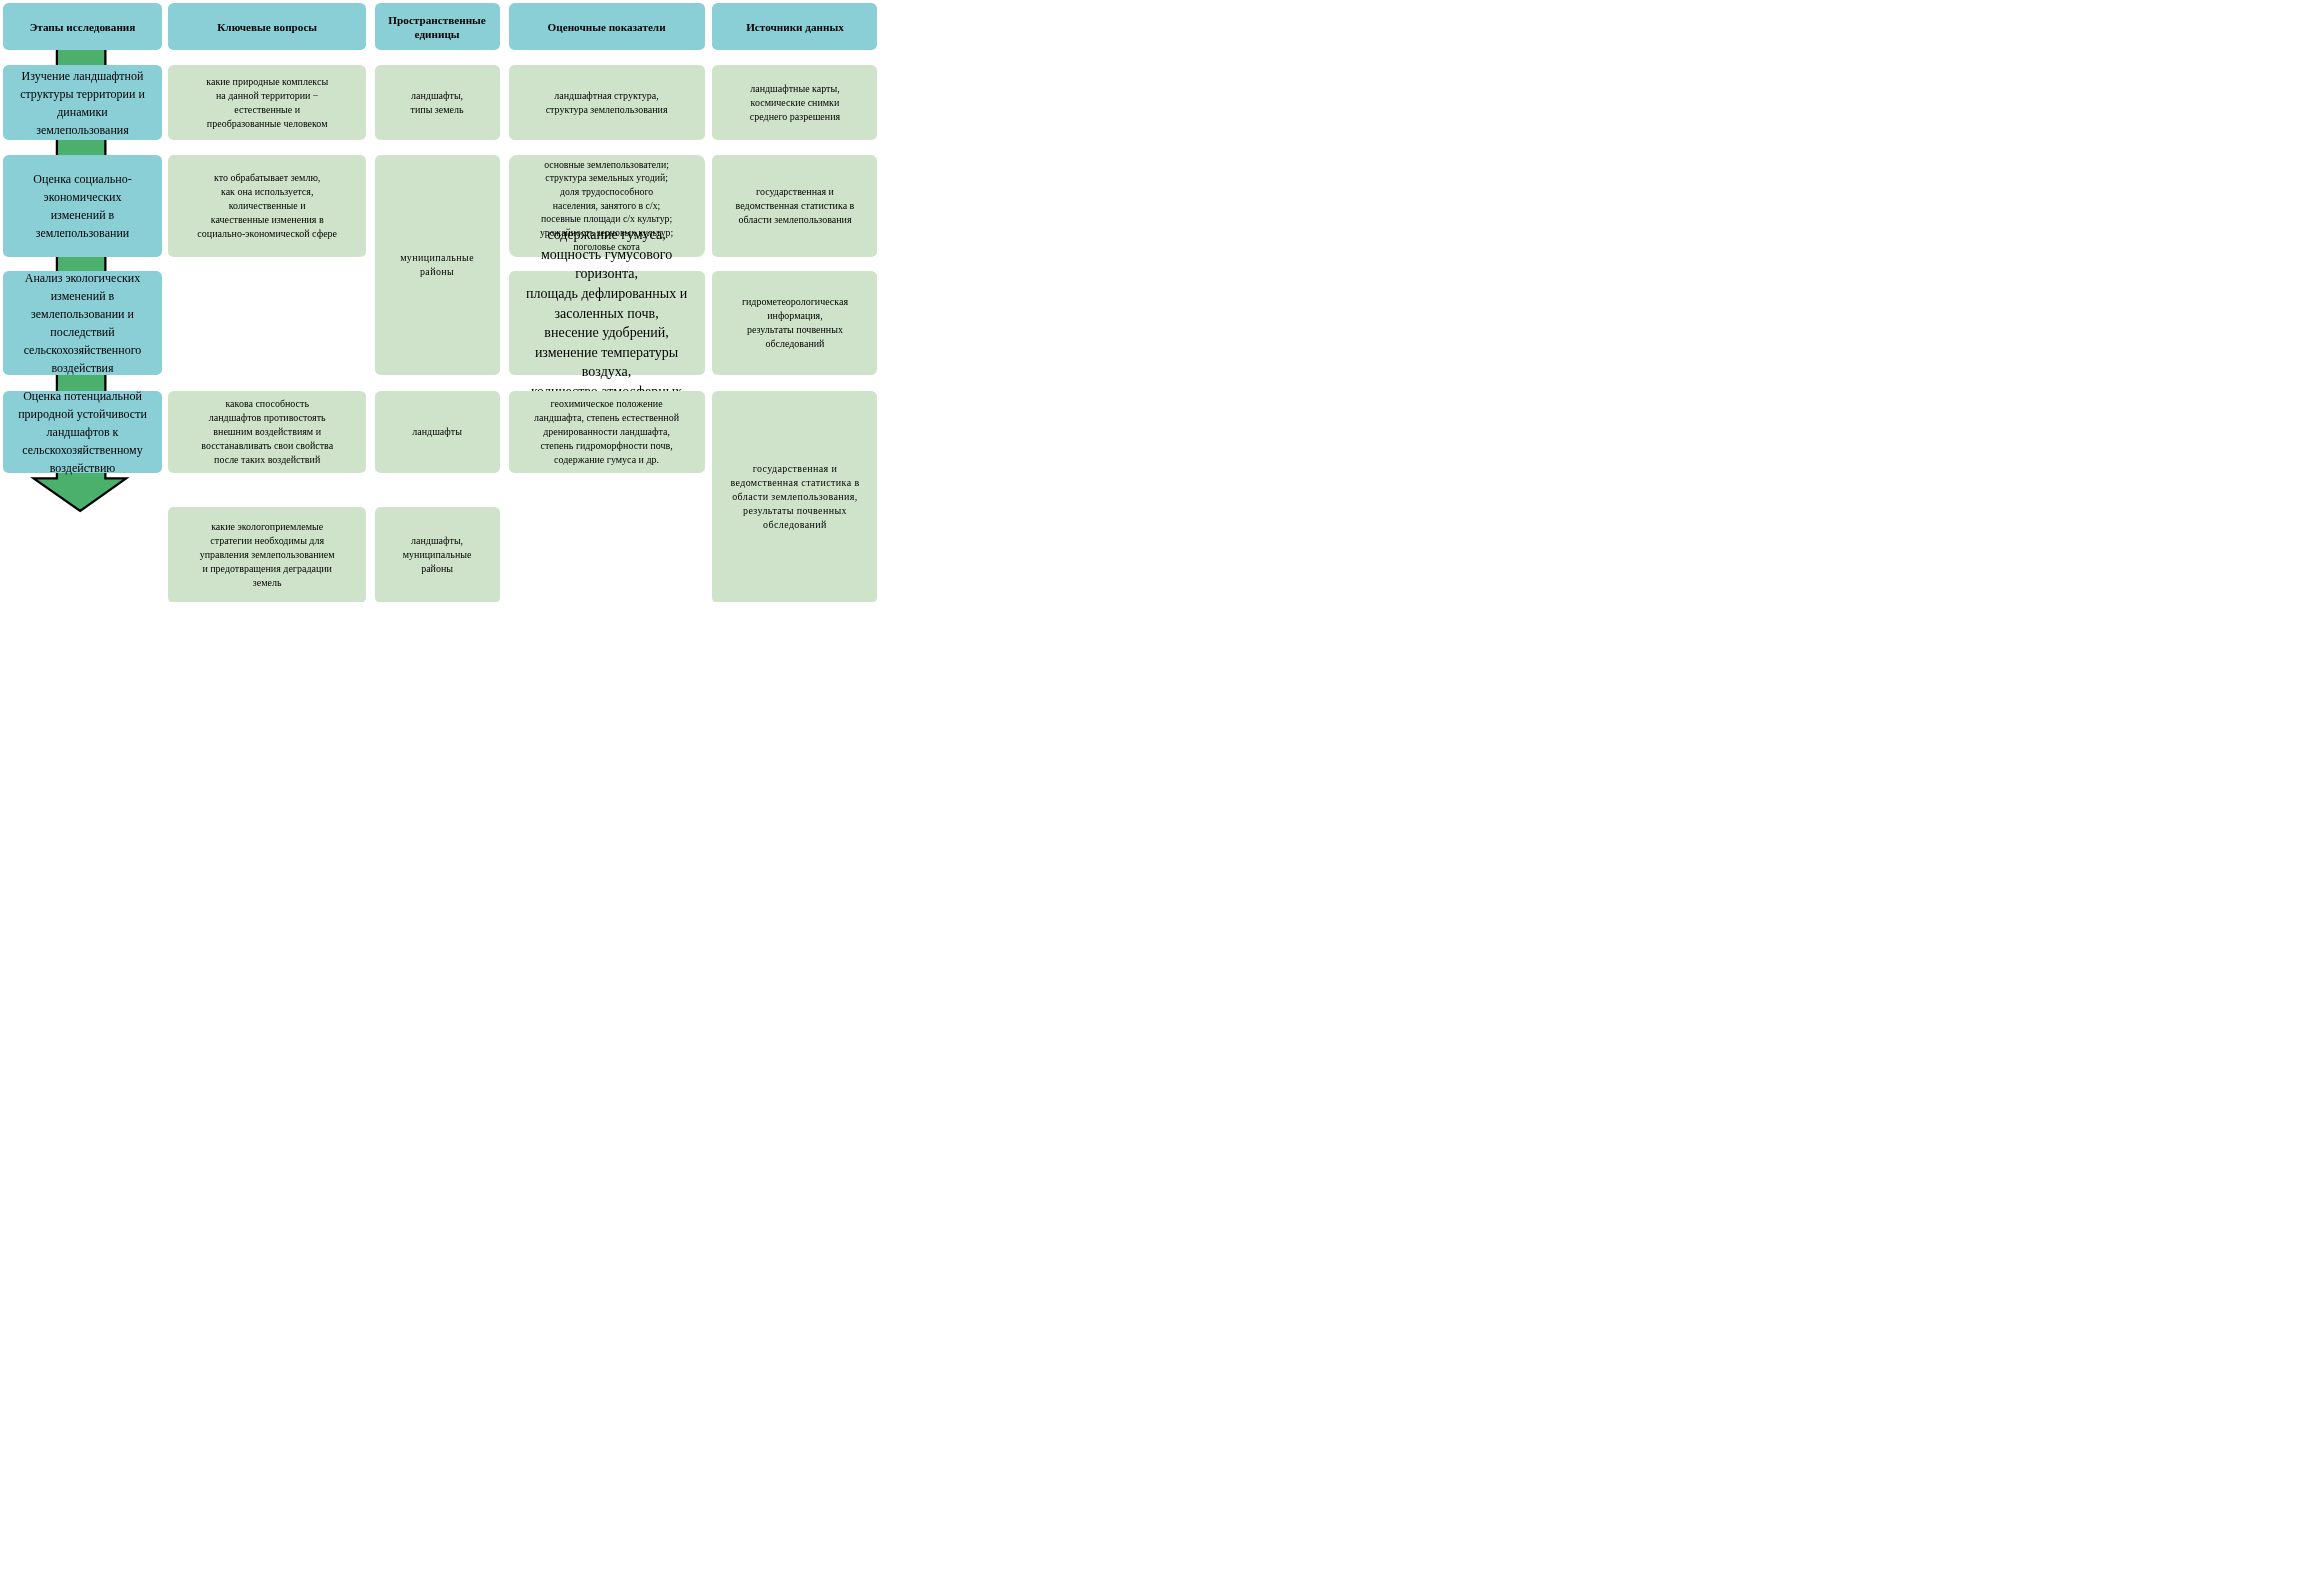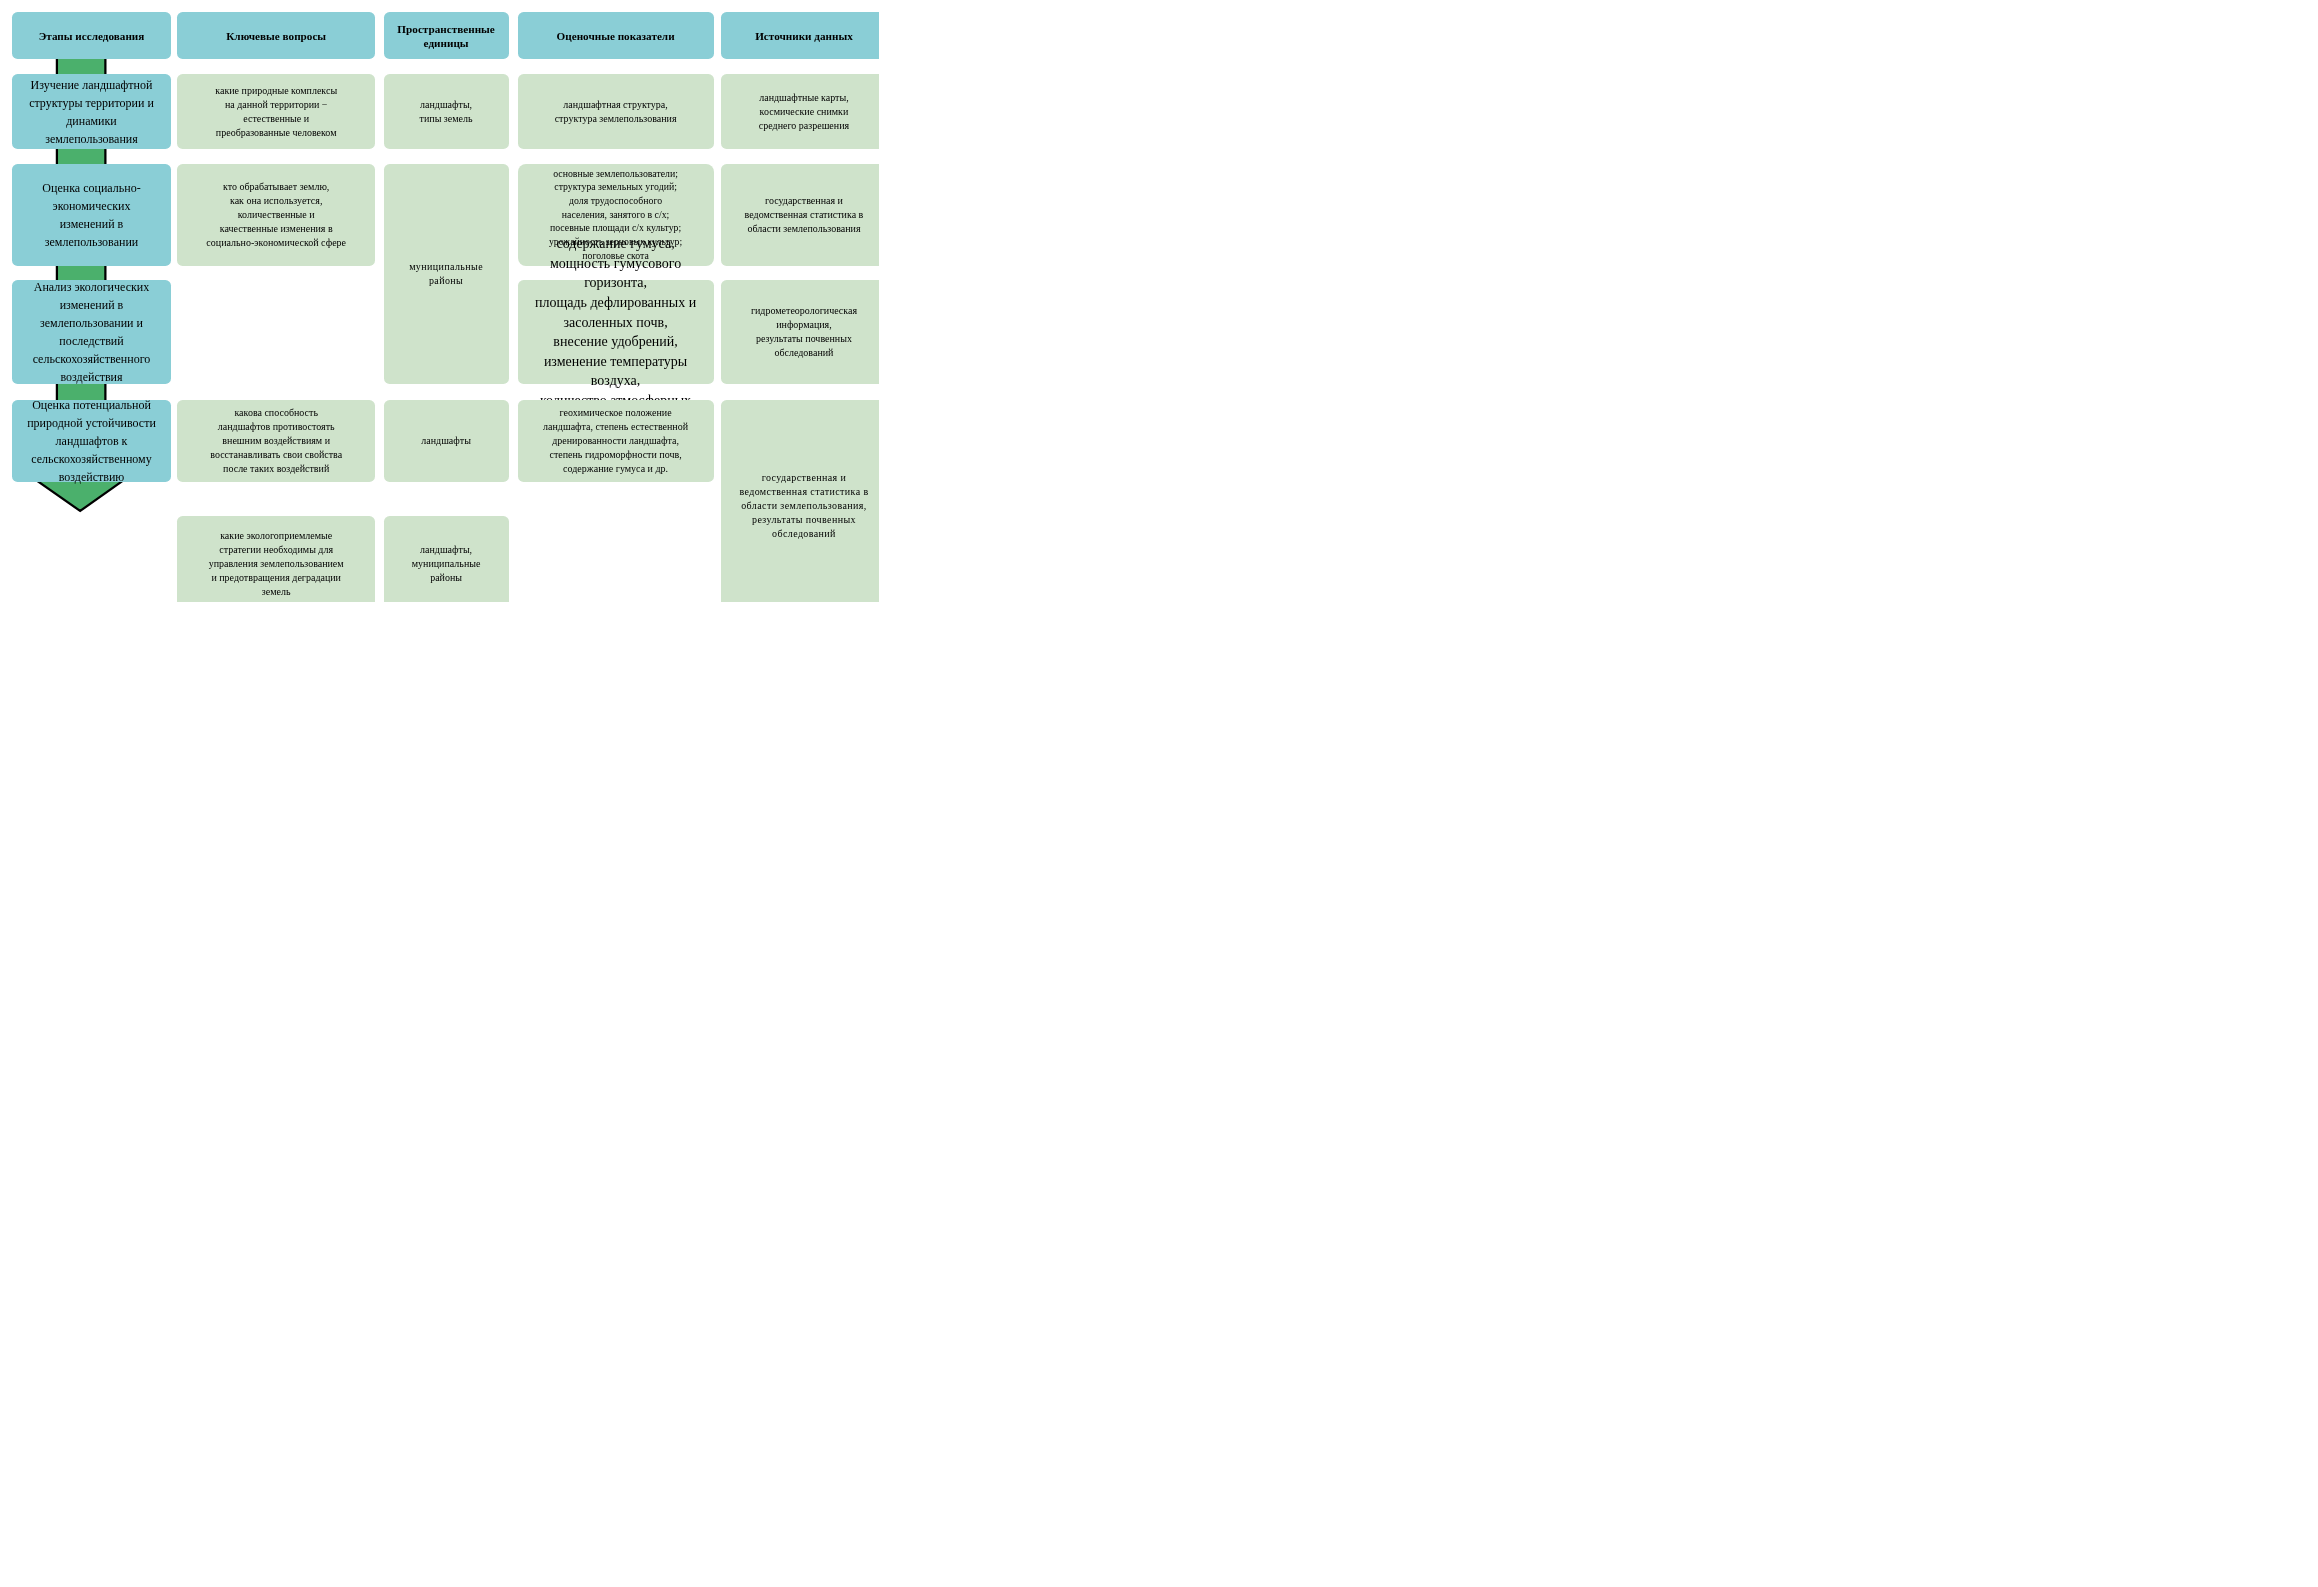--- a/index.html
+++ b/index.html
@@ -25,21 +25,21 @@
     z-index: 0;
   }
   .grid {
     position: absolute;
     left: 0;
     top: 0;
     z-index: 1;
     display: grid;
     grid-template-columns: 159px 6.2px 198px 8.4px 125px 9px 196px 7.9px 165px;
     grid-template-rows: 47px 15px 75px 14.6px 102px 14.6px 104px 16.3px 82px 34px 96px;
-    padding: 12px;
+    padding: 3px;
     width: 875px;
   }
   .cell {
     display: flex;
     align-items: center;
     justify-content: center;
     text-align: center;
     border-radius: 5.6px;
     padding: 2.2px 4.5px;
     box-sizing: border-box;

